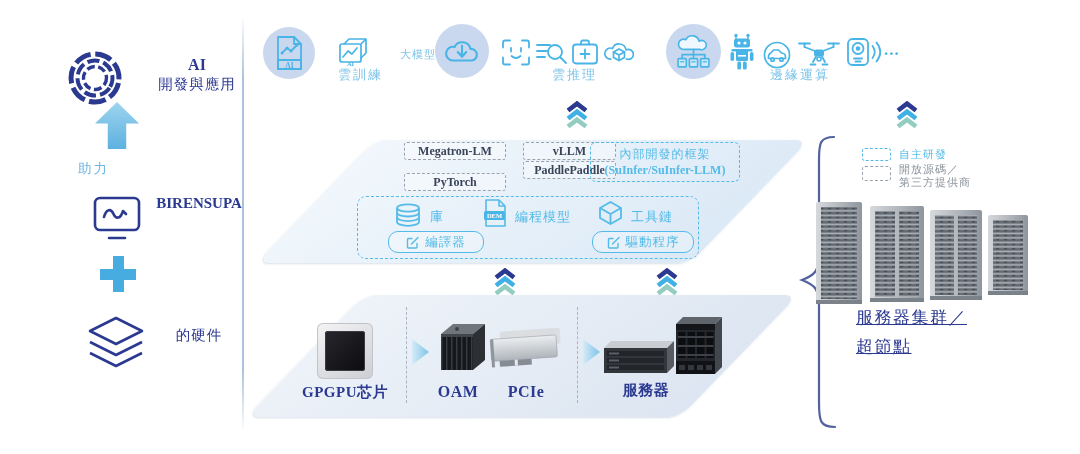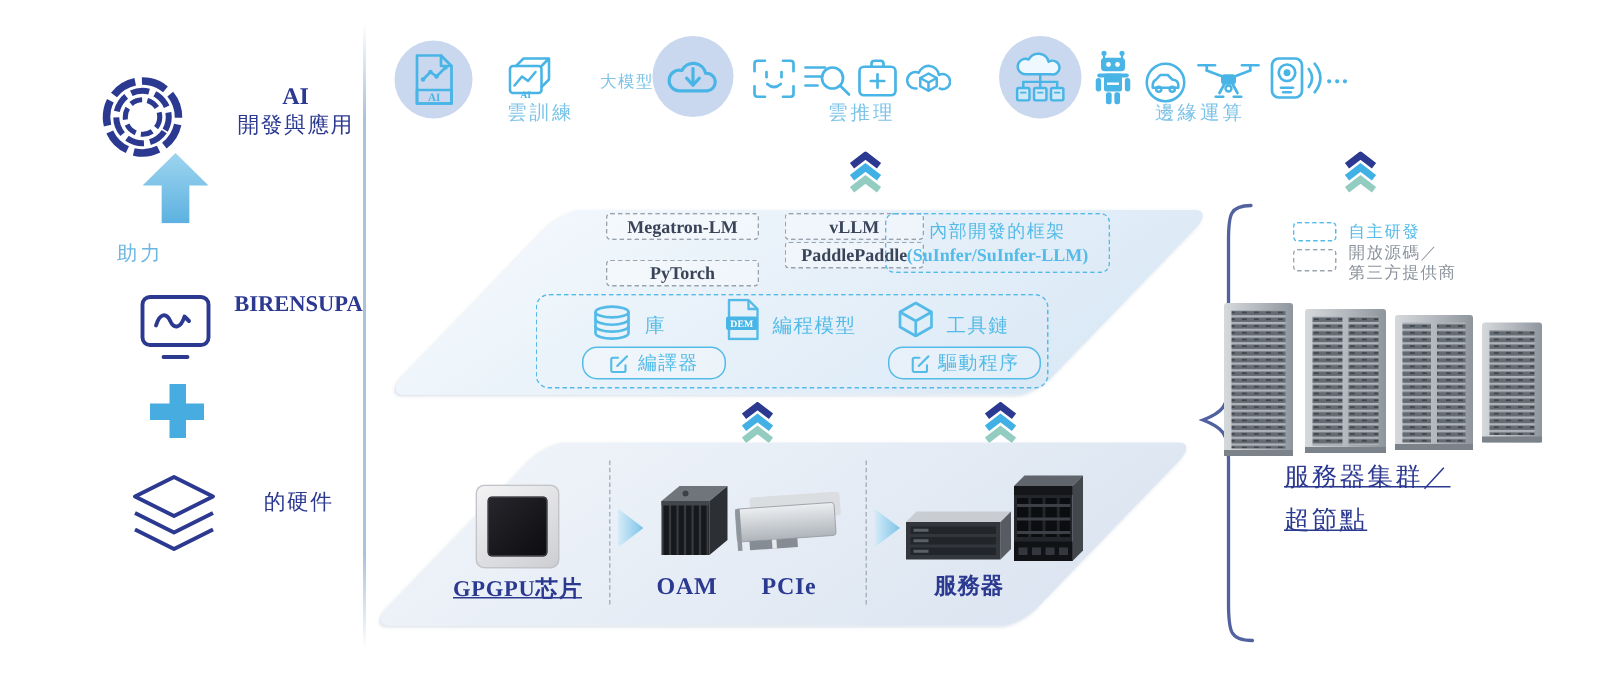--- a/index.html
+++ b/index.html
@@ -335,21 +335,21 @@
       </g>
     </svg>
     <span>驅動程序</span>
   </div>
 
   <div class="abs panel panel-hw" style="left:247px;top:295px;width:433px;height:122px;"></div>
 
   <div class="abs chip" style="left:317px;top:323px;width:56px;height:56px;">
     <div class="chip-inner"></div>
   </div>
-  <div class="abs hwlabel ctr" style="left:290px;top:383px;width:110px;text-decoration:underline;">GPGPU芯片</div>
+  <div class="abs hwlabel ctr" style="left:290px;top:383px;width:110px;">GPGPU芯片</div>
 
   <div class="abs hwdash" style="left:406px;top:307px;height:96px;"></div>
   <div class="abs rarrow" style="left:412px;top:339px;width:17px;height:26px;"></div>
 
   <svg class="abs" style="left:433px;top:320px;" width="56" height="56" viewBox="0 0 56 56">
     <defs>
       <pattern id="fins" width="5" height="6" patternUnits="userSpaceOnUse">
         <rect width="5" height="6" fill="#16181b"></rect>
           <rect x="3" width="1.4" height="6" fill="#383d43"></rect>
       </pattern>

